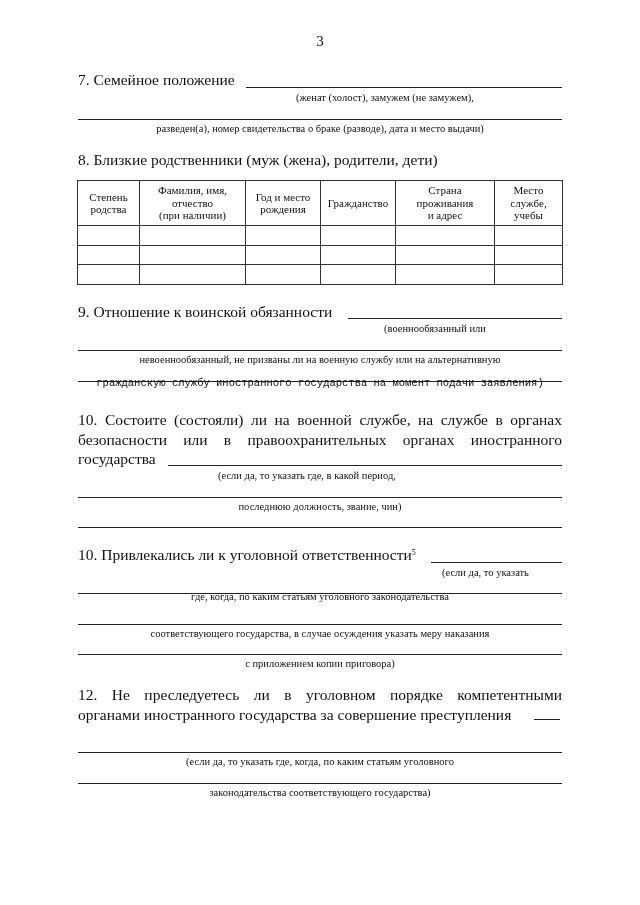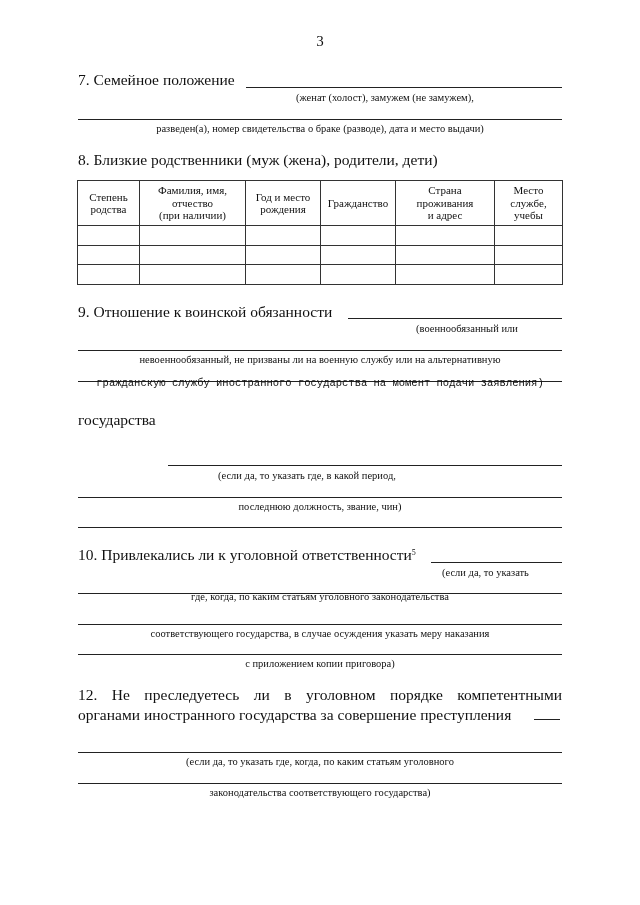--- a/index.html
+++ b/index.html
@@ -71,27 +71,29 @@
     <td></td>
     <td></td>
     <td></td>
     <td></td>
   </tr>
 </tbody>
   </table>
 
 <div class="abs h" style="left:78px; top:302px;">9. Отношение к воинской обязанности</div>
 <div class="abs line" style="left:348px; top:318px; width:214px;"></div>
-<div class="abs cap" style="left:416px; top:323px;">(военнообязанный или</div>
+<div class="abs cap" style="left:384px; top:323px;">(военнообязанный или</div>
 <div class="abs line" style="left:78px; top:350px; width:484px;"></div>
 <div class="abs capc" style="top:354px;">невоеннообязанный, не призваны ли на военную службу или на альтернативную</div>
 <div class="abs line" style="left:78px; top:381px; width:484px;"></div>
 <div class="abs capc" style="top:377px;font-family:Liberation Mono, monospace;">гражданскую службу иностранного государства на момент подачи заявления)</div>
 
 <div class="abs just" style="left:78px; top:410px;">
+  <div style="text-align:justify; text-align-last:justify;">10. Состоите (состояли) ли на военной службе, на службе в органах</div>
+  <div style="text-align:justify; text-align-last:justify;">безопасности или в правоохранительных органах иностранного</div>
   <div>государства</div>
 </div>
 <div class="abs line" style="left:168px; top:465px; width:394px;"></div>
 <div class="abs cap" style="left:218px; top:470px;">(если да, то указать где, в какой период,</div>
 <div class="abs line" style="left:78px; top:497px; width:484px;"></div>
 <div class="abs capc" style="top:501px;">последнюю должность, звание, чин)</div>
 <div class="abs line" style="left:78px; top:527px; width:484px;"></div>
 
 <div class="abs h" style="left:78px; top:545px;"><span>10. Привлекались ли к уголовной ответственности</span><sup>5</sup></div>
 <div class="abs line" style="left:431px; top:562px; width:131px;"></div>

